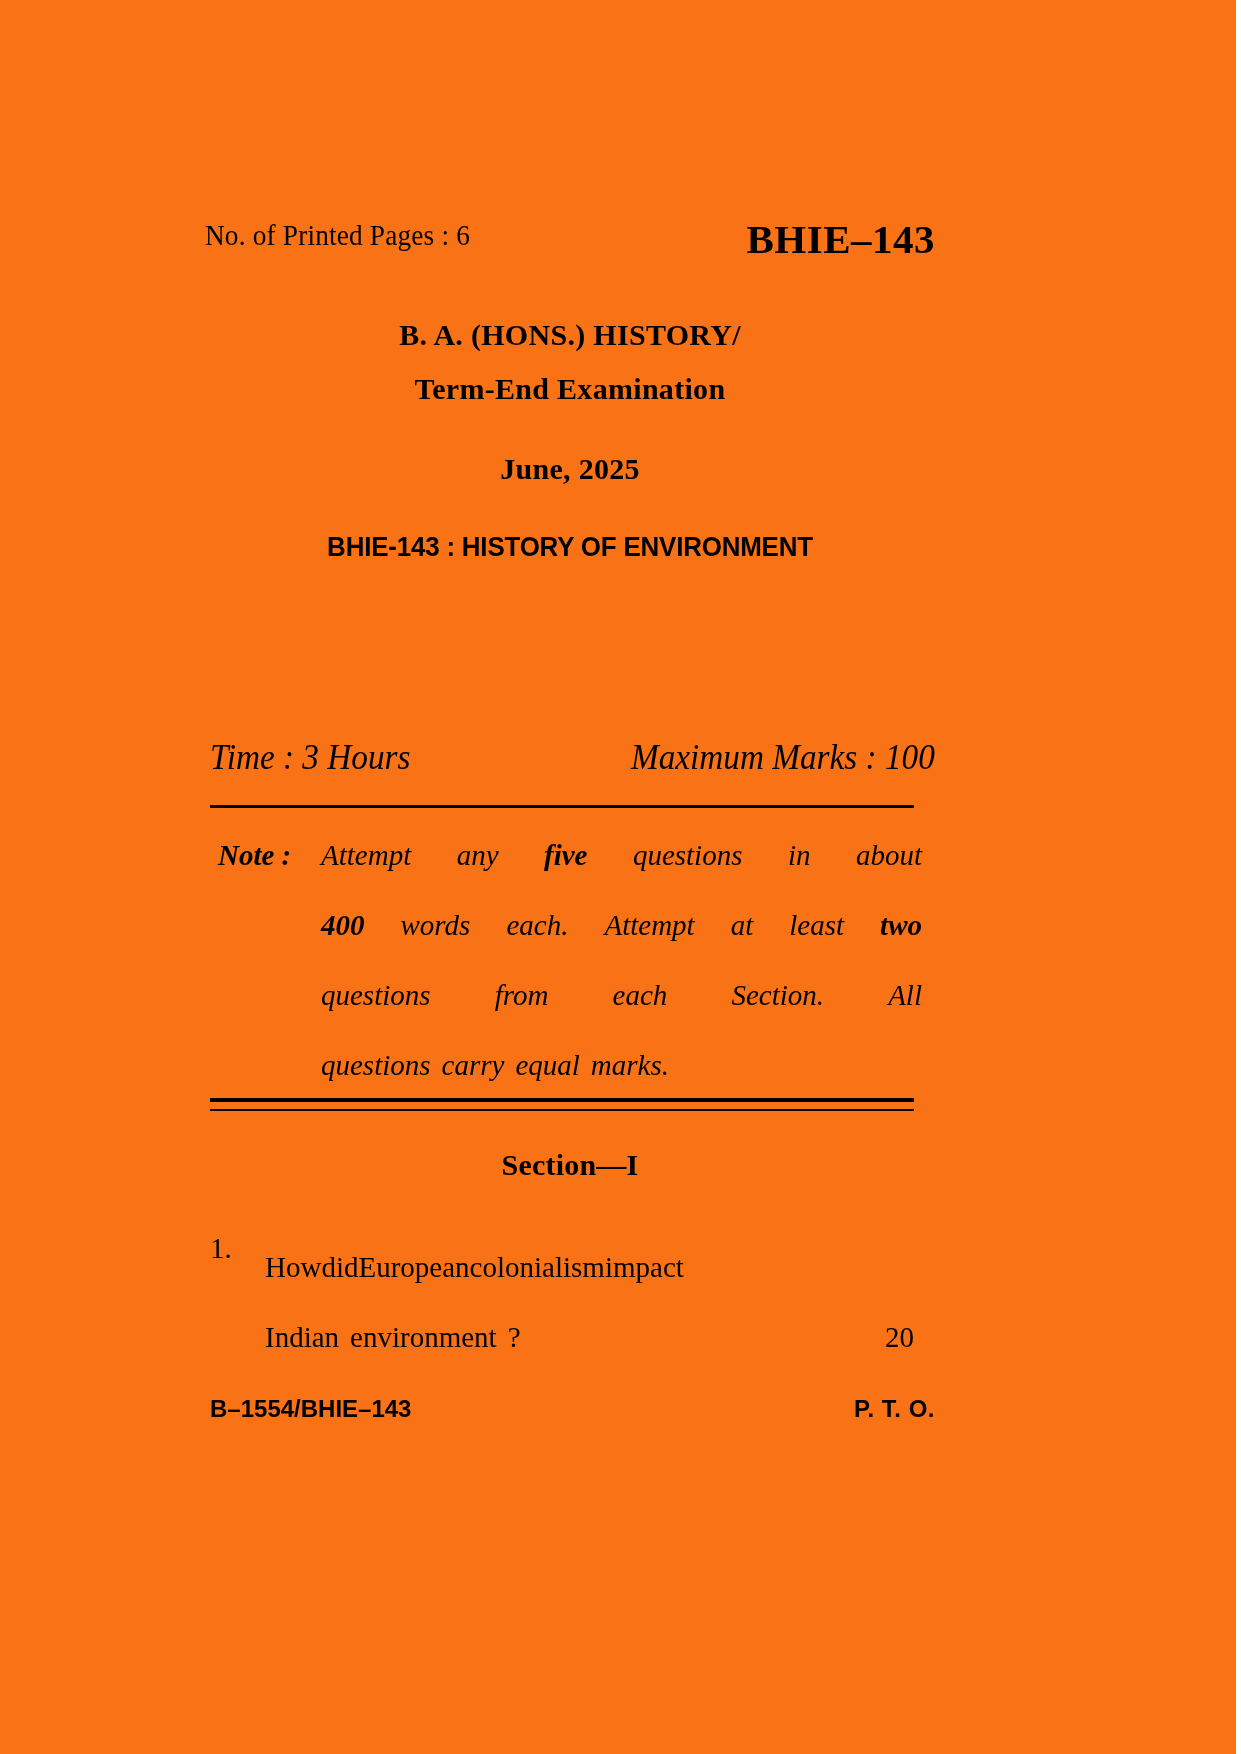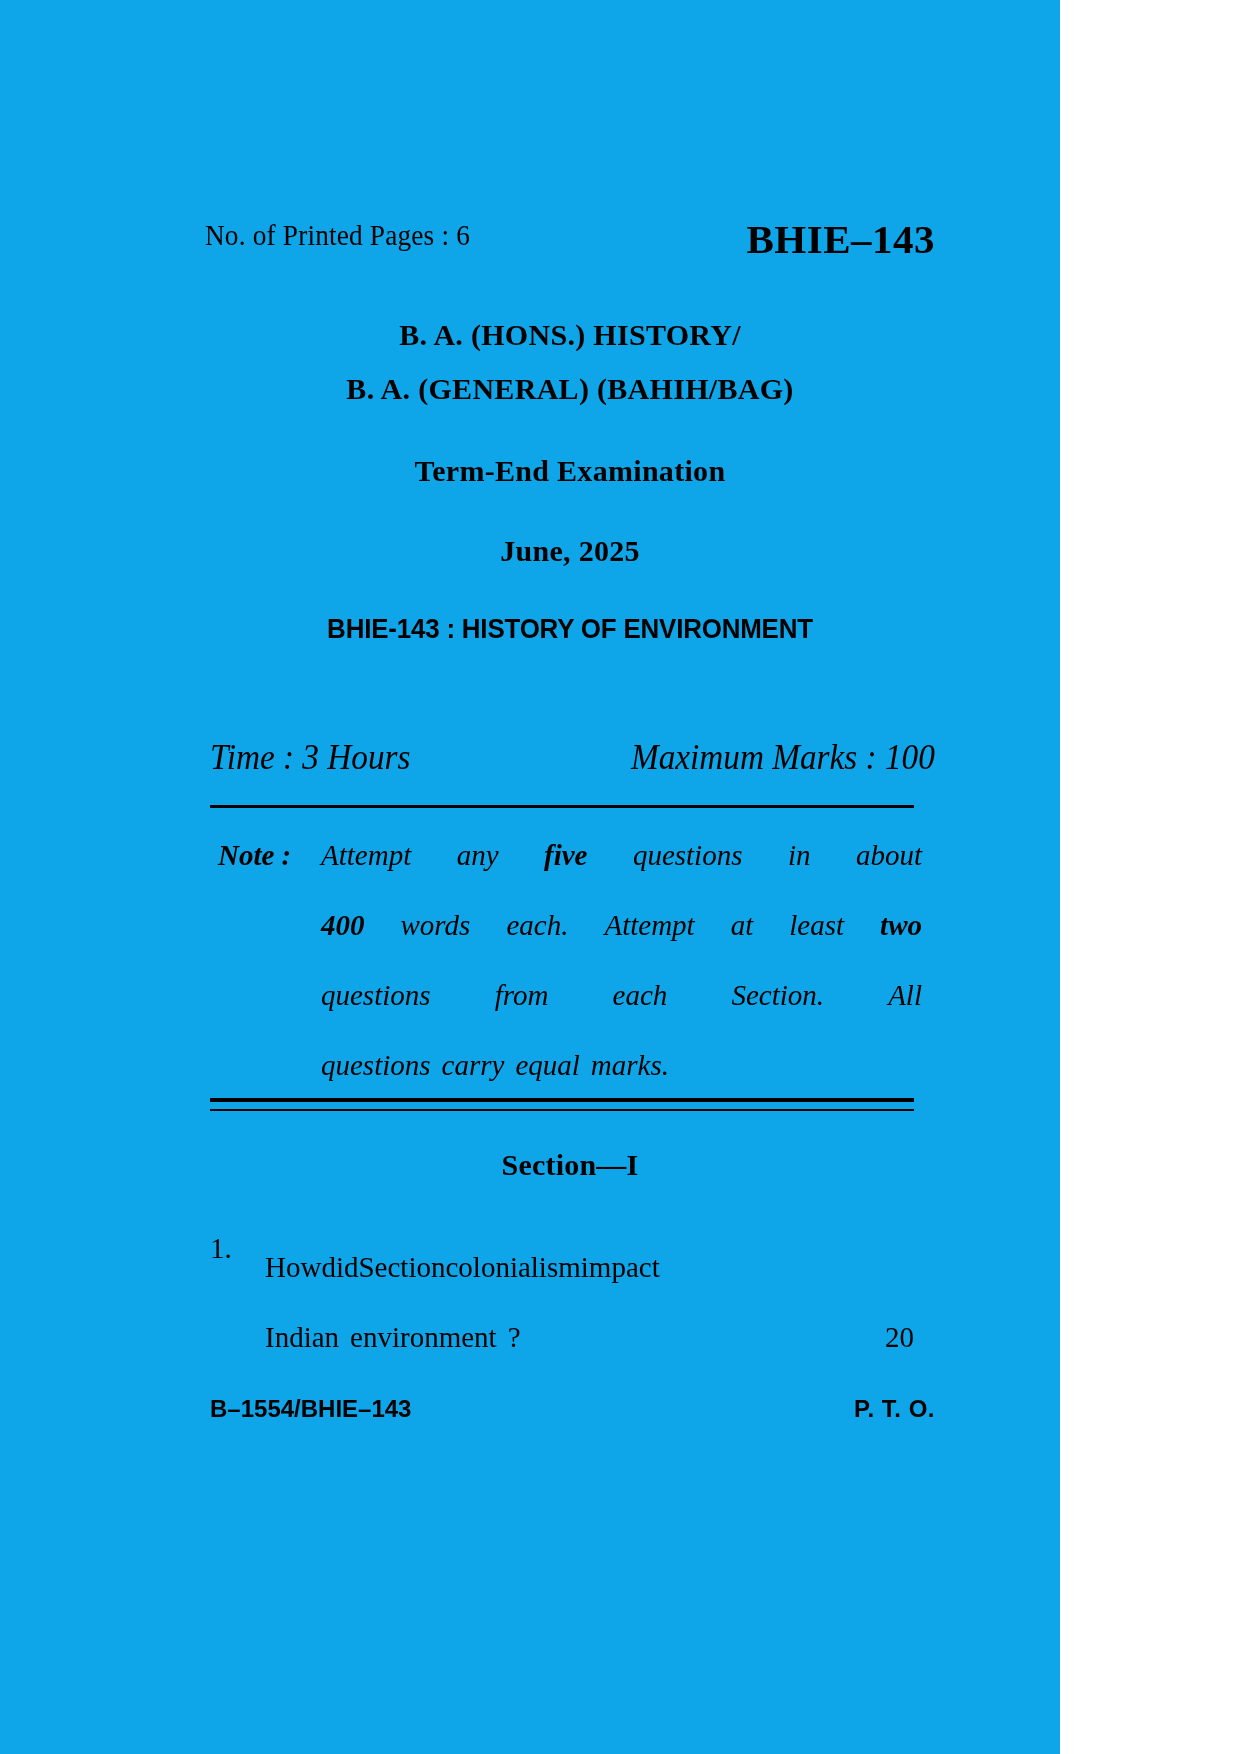--- a/index.html
+++ b/index.html
@@ -14,23 +14,23 @@
     position: relative;
     font-family: "Liberation Serif", "DejaVu Serif", serif;
     color: #000000;
     overflow: hidden;
   }
 
   .page {
     position: absolute;
     left: 0;
     top: 0;
-    width: 1060px;
+    width: 1236px;
     height: 1754px;
-    background: #0ea5e9;
+    background: #f97316;
   }
 
   
   .content {
     position: absolute;
     left: 205px;
     top: 0;
     width: 730px;
   }
 
@@ -264,21 +264,20 @@
 <div class="page">
   <div class="content">
 
     <div class="header-row">
       <div class="printed-pages">No. of Printed Pages : 6</div>
       <div class="paper-code">BHIE–143</div>
     </div>
 
     <div class="title-block">
       <div class="title-line t1">B. A. (HONS.) HISTORY/</div>
-      <div class="title-line t2">B. A. (GENERAL) (BAHIH/BAG)</div>
       <div class="title-line t3">Term-End Examination</div>
       <div class="title-line t4">June, 2025</div>
       <div class="subject-line">BHIE-143 : HISTORY OF ENVIRONMENT</div>
     </div>
 
     <div class="timemarks">
       <div class="time-left">Time : 3 Hours</div>
       <div class="marks-right">Maximum Marks : 100</div>
     </div>
 
@@ -329,21 +328,21 @@
     <div class="rule-double"></div>
 
     <div class="section-heading">Section—I</div>
 
     <div class="question">
       <span class="q-num">1.</span>
       <div class="q-body">
         <div class="q-line">
             <span class="w">How</span>
             <span class="w">did</span>
-            <span class="w">Section</span>
+            <span class="w">European</span>
             <span class="w">colonialism</span>
             <span class="w">impact</span>
           </div>
         <div class="q-line last">
             <span class="w">Indian</span>
             <span class="w">environment</span>
             <span class="w">?</span>
           </div>
       </div>
       <span class="q-marks">20</span>

